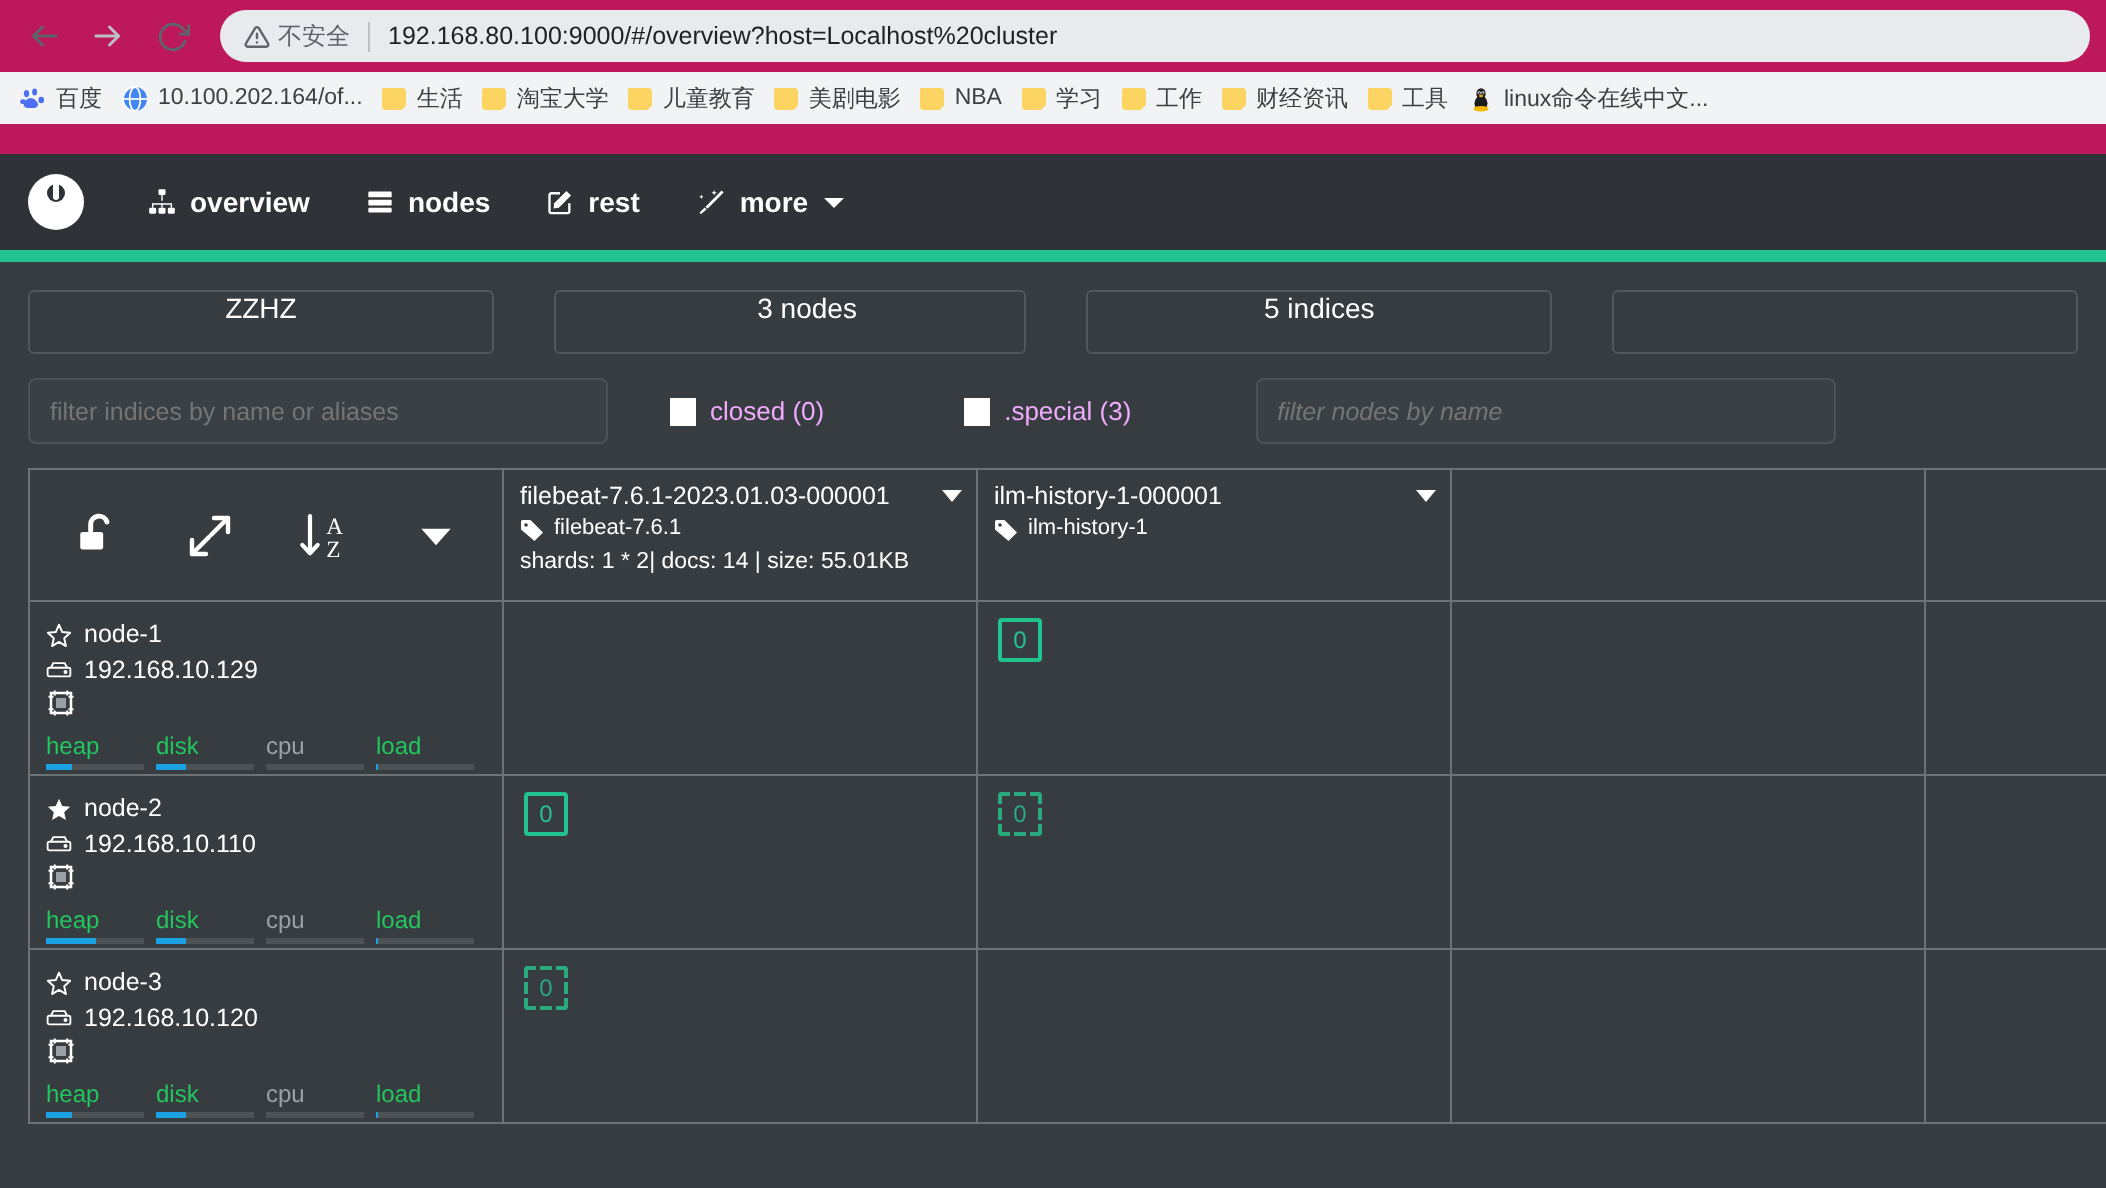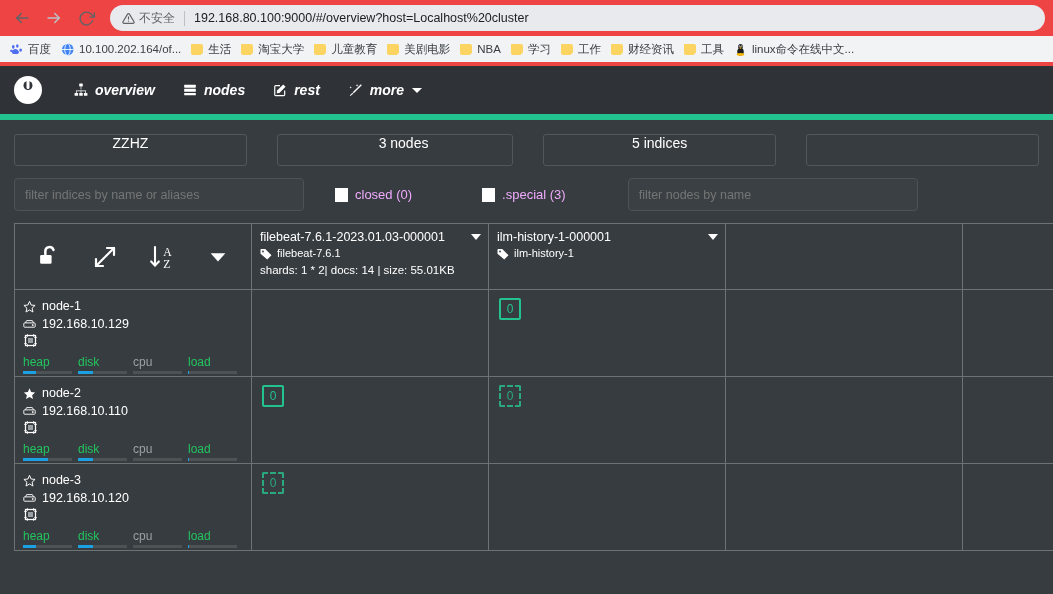--- a/index.html
+++ b/index.html
@@ -7,22 +7,22 @@
   html, body {
     margin: 0; padding: 0;
     width: 1053px; height: 594px;
     overflow: hidden;
     font-family: "Liberation Sans", sans-serif;
     background: #373c40;
   }
 
   
   #browser-chrome {
-    background: #ef4444;
-    height: 66px;
+    background: #be185d;
+    height: 77px;
     width: 1053px;
     position: relative;
   }
   #nav-bar {
     height: 36px;
     display: flex;
     align-items: center;
     padding: 0 8px;
   }
   .nav-btn {
@@ -155,21 +155,20 @@
   }
   .nav-link {
     display: flex;
     align-items: center;
     color: #ffffff;
     font-size: 14px;
     font-weight: bold;
     padding: 0 14px;
     height: 48px;
     white-space: nowrap;
-    font-style: italic;
   }
   .nav-link .ni { margin-right: 7px; display:inline-flex; align-items:center; }
   .caret-dn {
     width: 0; height: 0;
     border-left: 5px solid transparent;
     border-right: 5px solid transparent;
     border-top: 5px solid #ffffff;
     margin-left: 8px;
     display: inline-block;
   }
@@ -552,21 +551,21 @@
   <div id="filters-row">
     <input id="filter-indices" class="filter-input" type="text" placeholder="filter indices by name or aliases" style="">
     <div class="chk-wrap" style="margin-left:31px;">
       <span class="chk-box"></span>
       <span>closed (0)</span>
     </div>
     <div class="chk-wrap" style="margin-left:70px;">
       <span class="chk-box"></span>
       <span>.special (3)</span>
     </div>
-    <input id="filter-nodes" class="filter-input" type="text" style="margin-left: 62px;" placeholder="filter nodes by name">
+    <input id="filter-nodes" class="filter-input" type="text" style="margin-left: 62px; font-style: italic;" placeholder="filter nodes by name">
   </div>
 
   <div id="table-wrap">
 
     <div class="trow hdr-row">
 
       <div class="tcell col-node" id="toolbar-cell">
         <span class="tb-ico">
           <svg width="25" height="25" viewBox="0 0 24 24" fill="#ffffff">
               <path d="M8 10V7a4 4 0 0 1 7.8-1.3" fill="none" stroke="#ffffff" stroke-width="2.4" stroke-linecap="round"></path>

